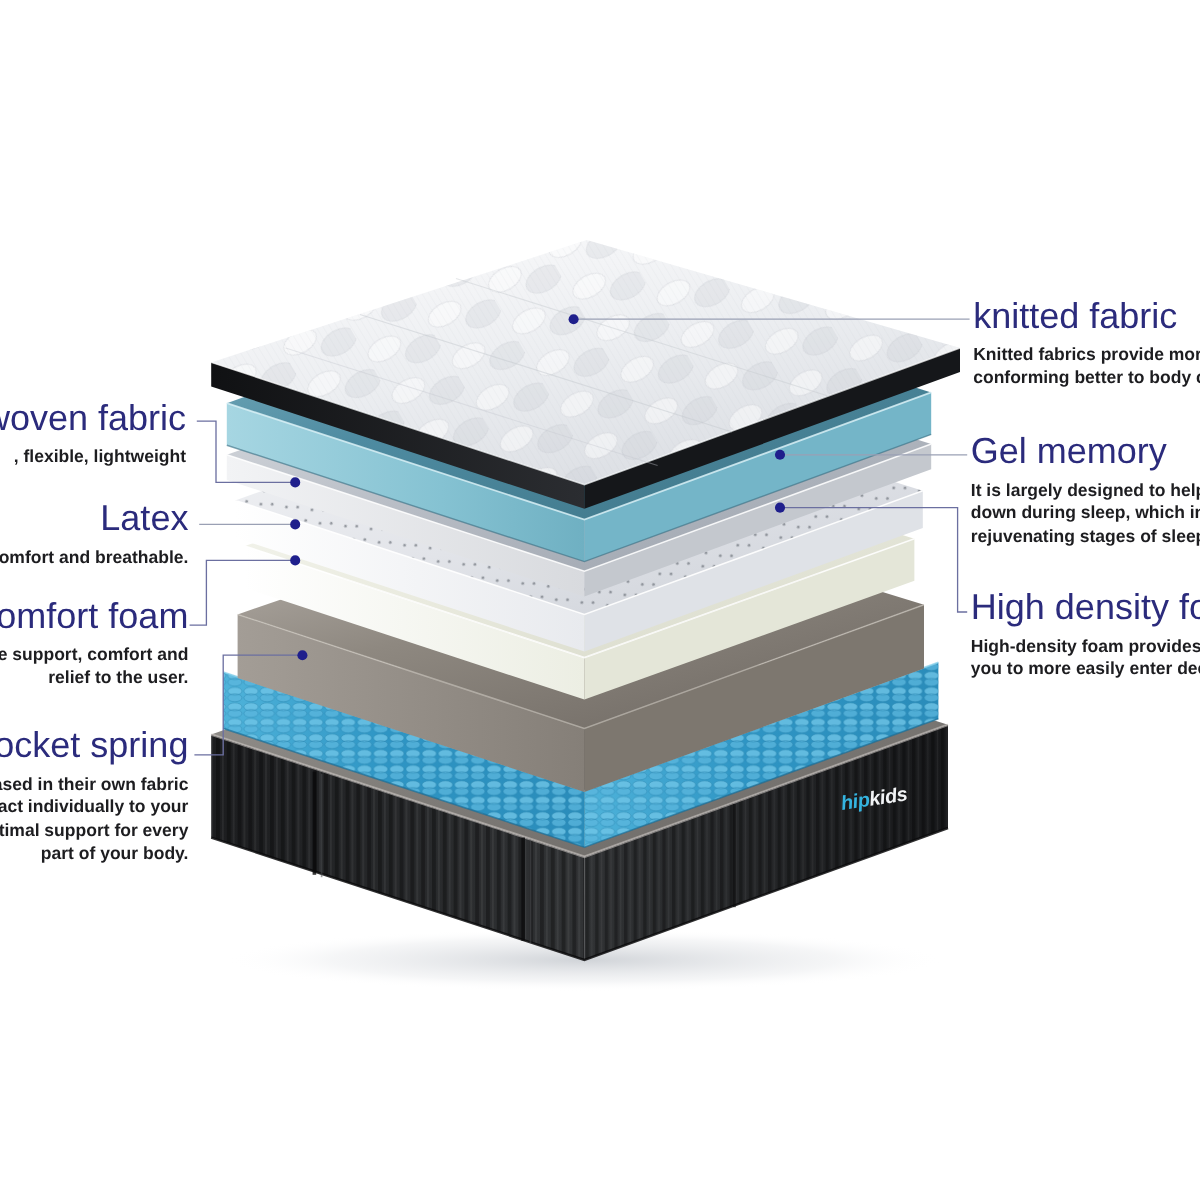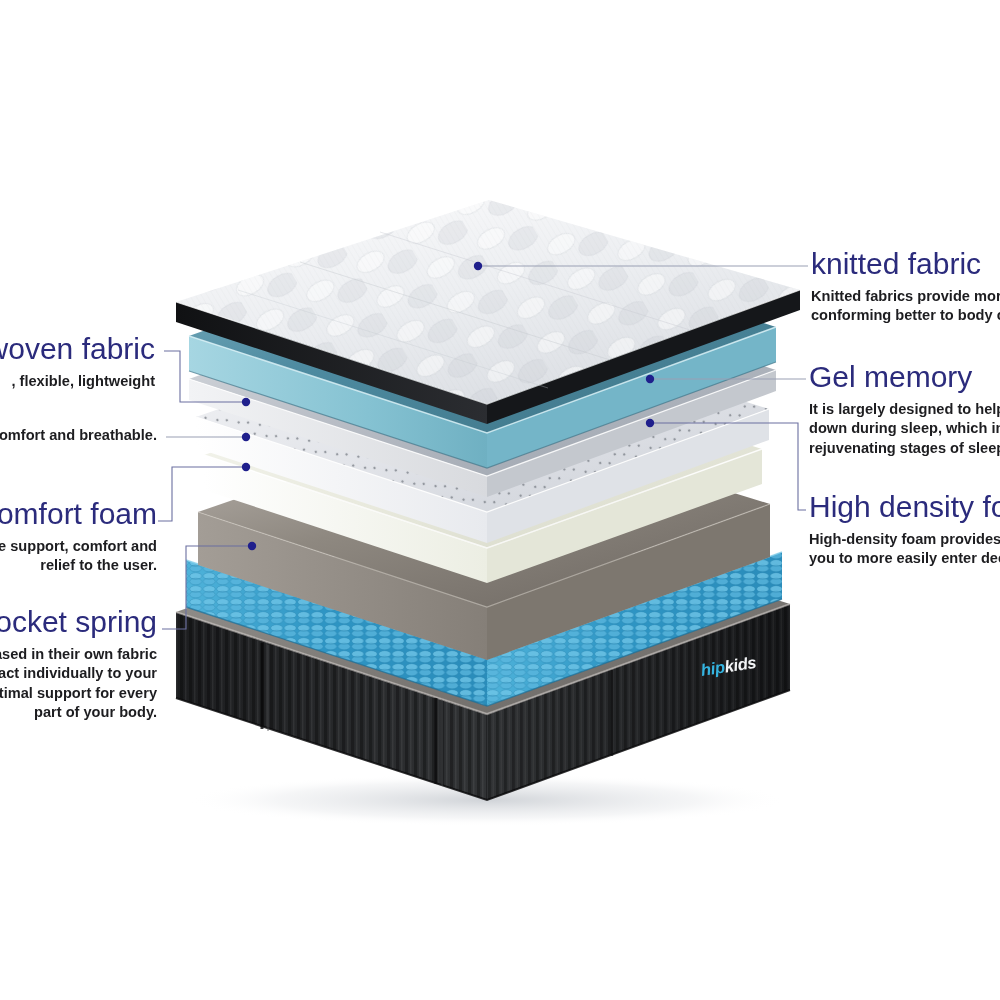--- a/index.html
+++ b/index.html
@@ -343,20 +343,21 @@
     <div class="bd" style="margin-top:8px;">High-density foam provides</div>
     <div class="bd">you to more easily enter dee</div>
   </div>
 
   <div class="callout left" style="right:845px; top:334px;">
     <div class="hd hd-xl">woven fabric</div>
     <div class="bd" style="margin-top:8px;">,  flexible,  lightweight</div>
   </div>
 
   <div class="callout left" style="right:843px; top:418px;">
+    <div class="hd hd-xl">Latex</div>
     <div class="bd" style="margin-top:8px;text-align:right;">omfort and breathable.</div>
   </div>
 
   <div class="callout left" style="right:843px; top:499px;">
     <div class="hd hd-xl">omfort foam</div>
     <div class="bd" style="margin-top:8px;">e support, comfort and</div>
     <div class="bd">relief to the user.</div>
   </div>
 
   <div class="callout left" style="right:843px; top:607px;">

